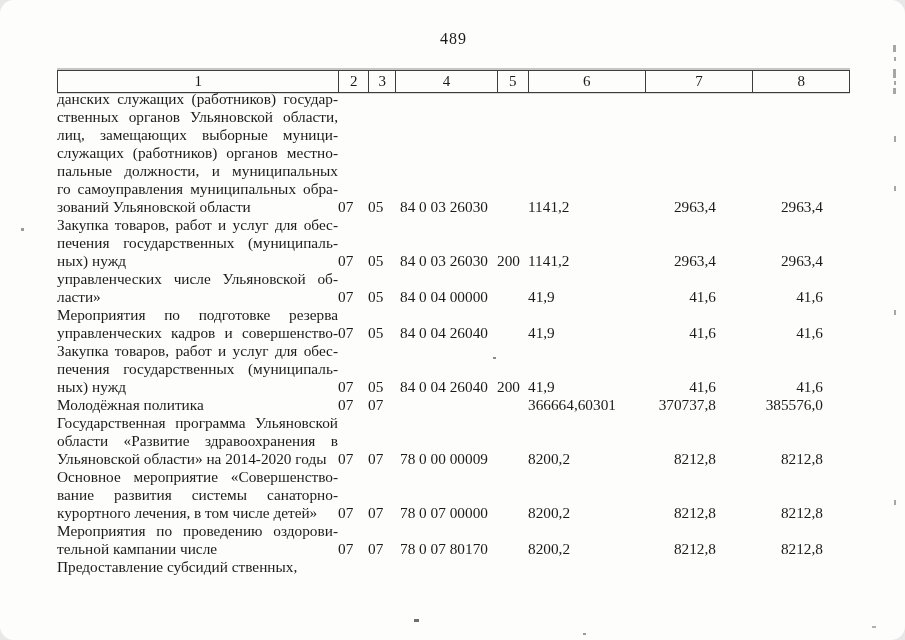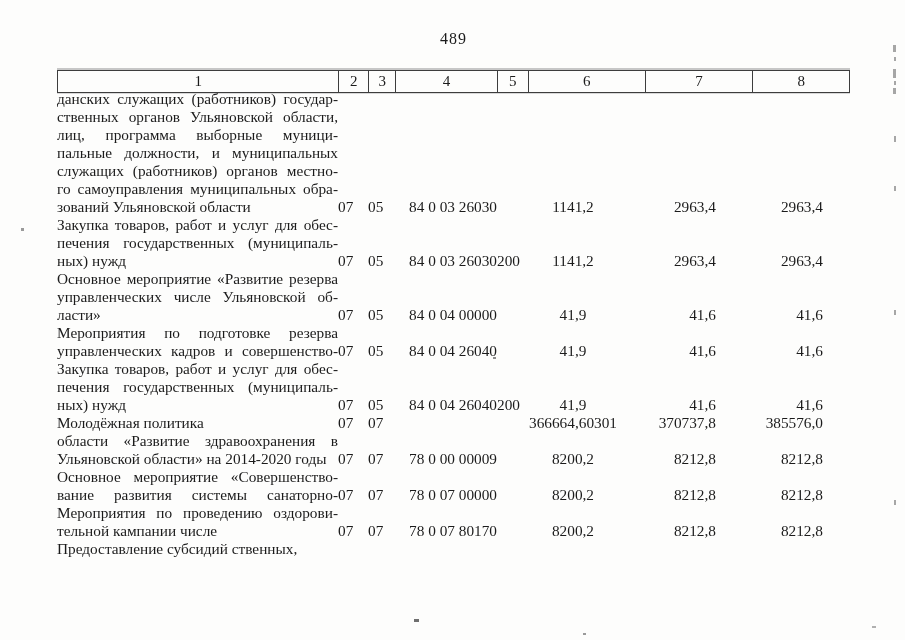--- a/index.html
+++ b/index.html
@@ -3,20 +3,21 @@
 <meta charset="utf-8">
 <style>
   html,body{margin:0;padding:0;background:#e8e8e8;}
   .page{
     position:relative;
     width:905px;height:640px;
     background:#fdfdfc;
     overflow:hidden;
     font-family:"Liberation Serif", serif;
     color:#1b1b1b;
+    border-radius:14px;
   }
   .page-number{
     position:absolute;left:57px;top:30px;width:793px;
     text-align:center;font-size:16px;letter-spacing:1px;
   }
   
   .thead{
     position:absolute;left:57px;top:70px;width:793px;height:23px;
     display:flex;box-sizing:border-box;
     border:1px solid #3d3d3d;
@@ -43,22 +44,22 @@
   .tbody{
     position:absolute;left:57px;top:90px;width:793px;
     font-size:15.3px;
   }
   .trow{display:flex;align-items:flex-end;}
   .td{
     box-sizing:border-box;line-height:18px;
     white-space:nowrap;overflow:visible;
   }
   .td.c1,.td.c2,.td.c4{}
-  .td.c3{padding-left:5px;text-align:right;}
-  .td.c5{text-align:center;padding-right:27px;}
+  .td.c3{padding-left:5px;text-align:left;}
+  .td.c5{text-align:left;padding-right:27px;}
   .td.c6{text-align:right;padding-right:37px;}
   .td.c7{text-align:right;padding-right:27px;}
   .desc{overflow:hidden;}
   .dline{
     height:18px;line-height:18px;overflow:hidden;
     text-align:justify;text-align-last:justify;
   }
   .dline.last{text-align-last:left;}
   
   .art{position:absolute;background:#a6a6a6;}
@@ -79,23 +80,23 @@
     <div class="th c5">6</div>
     <div class="th c6">7</div>
     <div class="th c7">8</div>
   </div>
 
   <div class="tbody">
       <div class="trow">
         <div class="td c0 desc">
           <div class="dline">данских служащих (работников) государ-</div>
           <div class="dline">ственных органов Ульяновской области,</div>
-          <div class="dline">лиц, программа выборные муници-</div>
+          <div class="dline">лиц, замещающих выборные муници-</div>
+          <div class="dline">служащих (работников) органов местно-</div>
           <div class="dline">пальные должности, и муниципальных</div>
-          <div class="dline">служащих (работников) органов местно-</div>
           <div class="dline">го самоуправления муниципальных обра-</div>
           <div class="dline last">зований Ульяновской области</div>
         </div>
         <div class="td c1">07</div>
         <div class="td c2">05</div>
         <div class="td c3">84 0 03 26030</div>
         <div class="td c4"></div>
         <div class="td c5">1141,2</div>
         <div class="td c6">2963,4</div>
         <div class="td c7">2963,4</div>
@@ -109,21 +110,20 @@
         <div class="td c1">07</div>
         <div class="td c2">05</div>
         <div class="td c3">84 0 03 26030</div>
         <div class="td c4">200</div>
         <div class="td c5">1141,2</div>
         <div class="td c6">2963,4</div>
         <div class="td c7">2963,4</div>
       </div>
       <div class="trow">
         <div class="td c0 desc">
-          <div class="dline">Основное мероприятие «Развитие резерва</div>
           <div class="dline">управленческих числе Ульяновской об-</div>
           <div class="dline last">ласти»</div>
         </div>
         <div class="td c1">07</div>
         <div class="td c2">05</div>
         <div class="td c3">84 0 04 00000</div>
         <div class="td c4"></div>
         <div class="td c5">41,9</div>
         <div class="td c6">41,6</div>
         <div class="td c7">41,6</div>
@@ -162,35 +162,37 @@
         <div class="td c1">07</div>
         <div class="td c2">07</div>
         <div class="td c3"></div>
         <div class="td c4"></div>
         <div class="td c5">366664,60301</div>
         <div class="td c6">370737,8</div>
         <div class="td c7">385576,0</div>
       </div>
       <div class="trow">
         <div class="td c0 desc">
+          <div class="dline">Государственная программа Ульяновской</div>
           <div class="dline">области «Развитие здравоохранения в</div>
           <div class="dline last">Ульяновской области» на 2014-2020 годы</div>
         </div>
         <div class="td c1">07</div>
         <div class="td c2">07</div>
         <div class="td c3">78 0 00 00009</div>
         <div class="td c4"></div>
         <div class="td c5">8200,2</div>
         <div class="td c6">8212,8</div>
         <div class="td c7">8212,8</div>
       </div>
       <div class="trow">
         <div class="td c0 desc">
           <div class="dline">Основное мероприятие «Совершенство-</div>
           <div class="dline">вание развития системы санаторно-</div>
+          <div class="dline last">курортного лечения, в том числе детей»</div>
         </div>
         <div class="td c1">07</div>
         <div class="td c2">07</div>
         <div class="td c3">78 0 07 00000</div>
         <div class="td c4"></div>
         <div class="td c5">8200,2</div>
         <div class="td c6">8212,8</div>
         <div class="td c7">8212,8</div>
       </div>
       <div class="trow">

